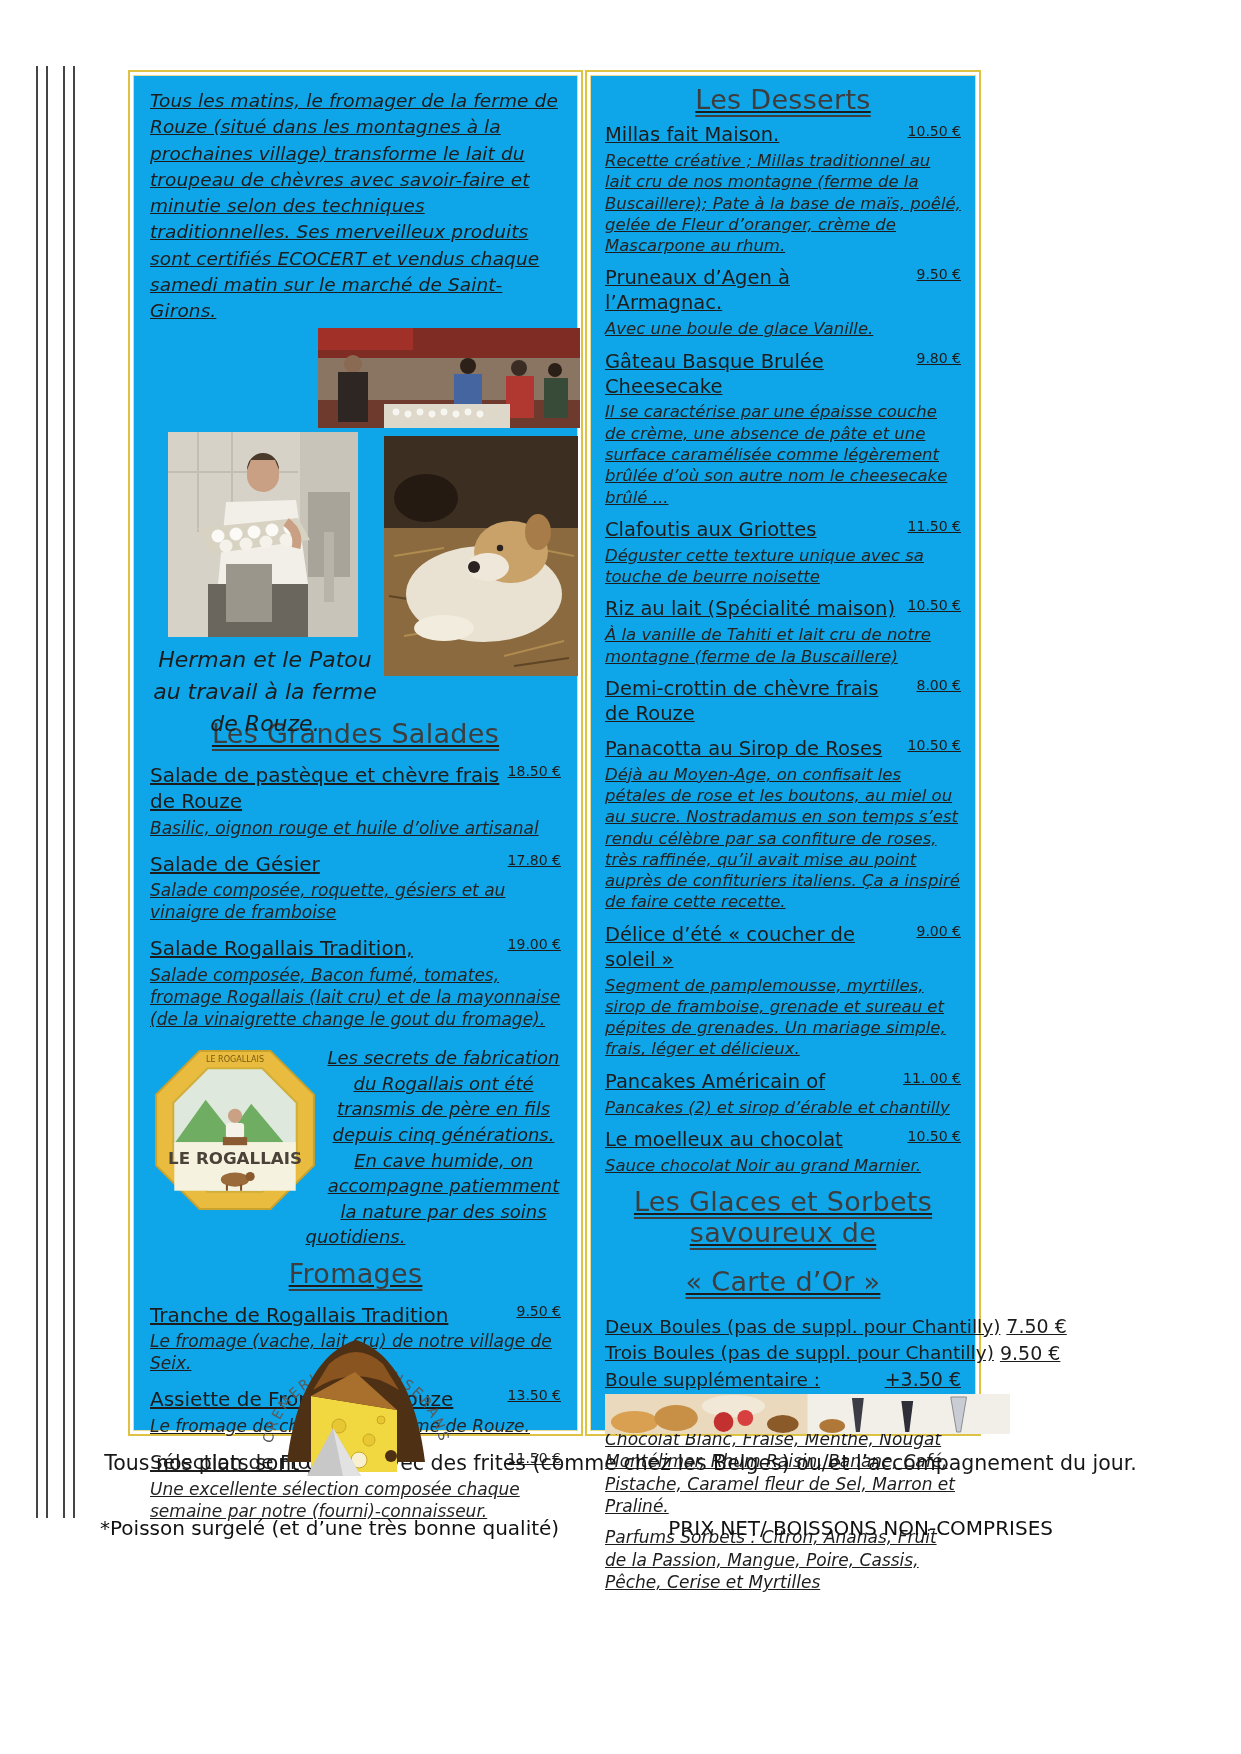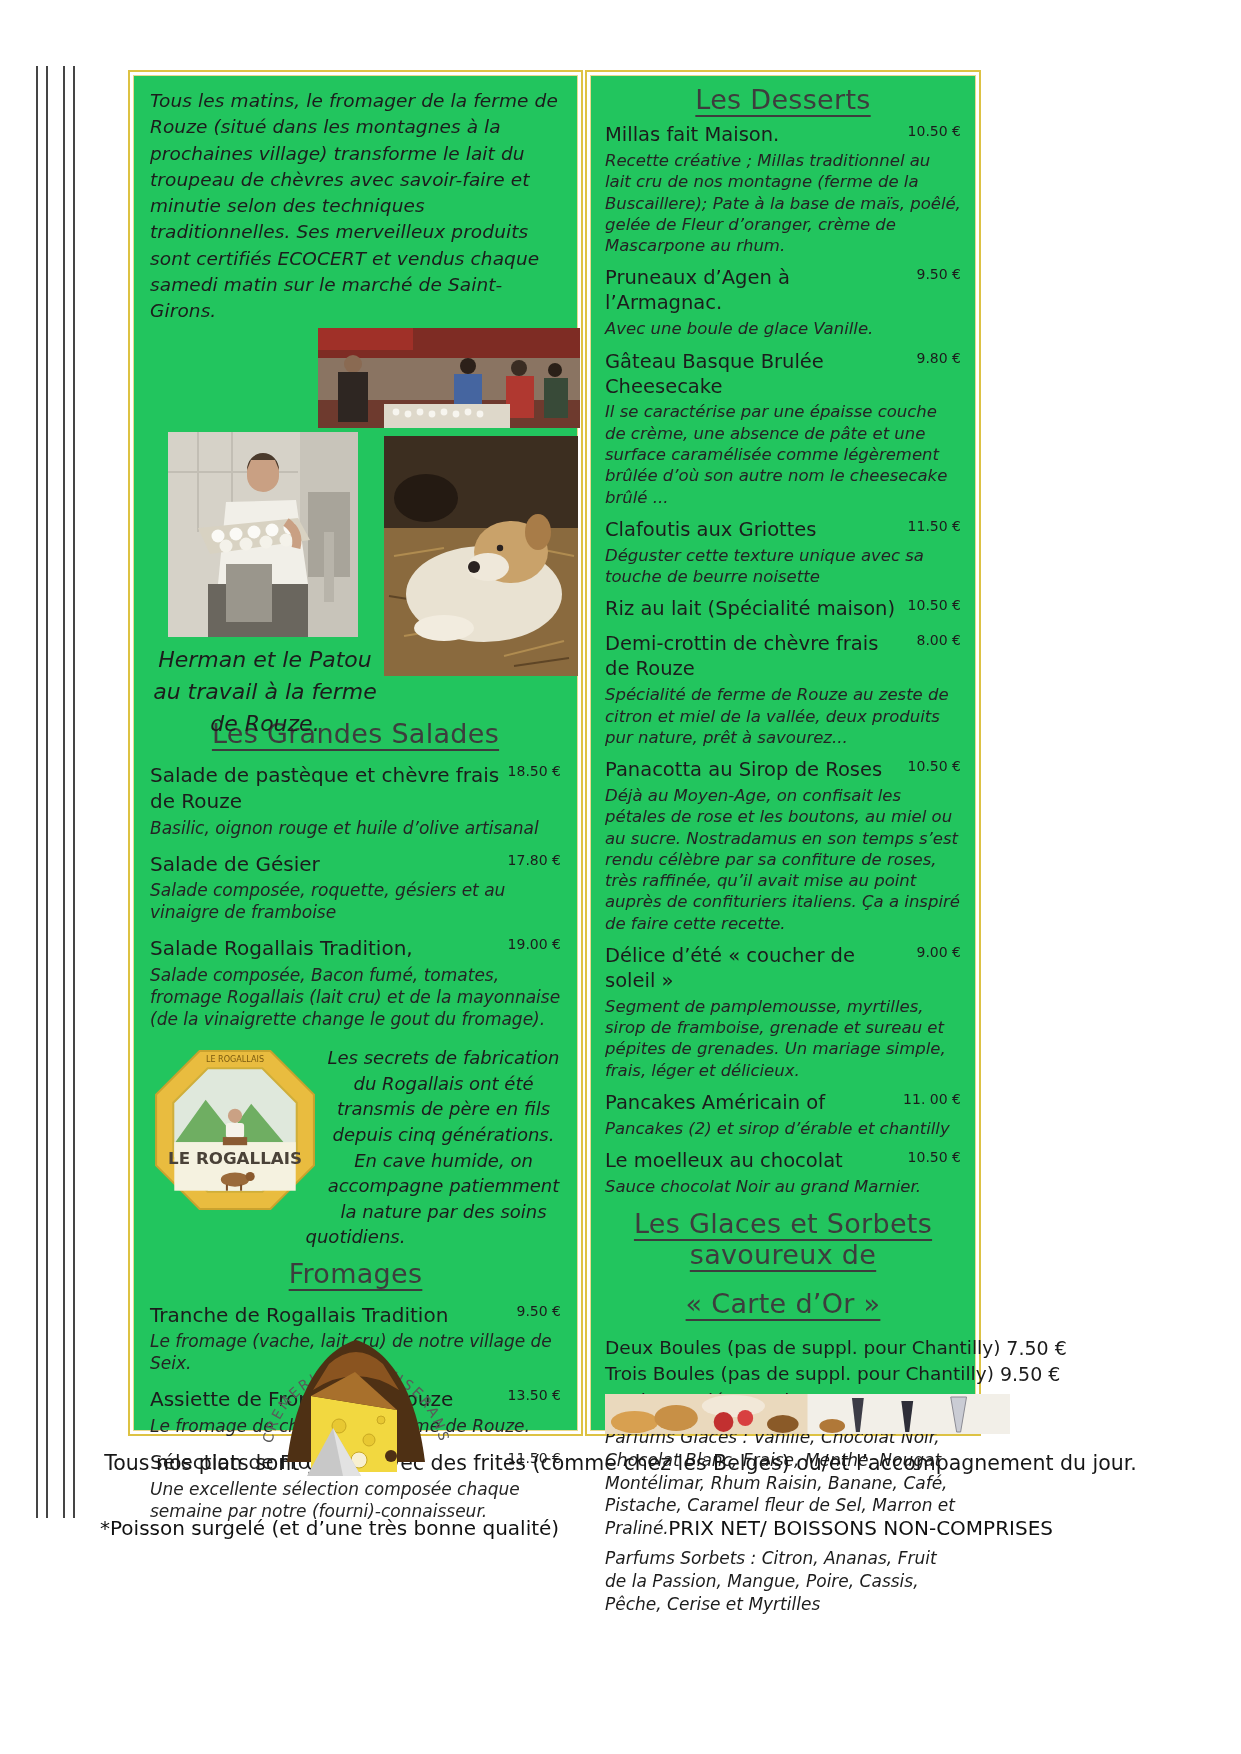--- a/index.html
+++ b/index.html
@@ -1,21 +1,21 @@
 <!DOCTYPE html>
 <html><head>
 <meta charset="utf-8">
 <style>
   *{margin:0;padding:0;box-sizing:border-box}
   html,body{background:#fff}
   body{width:1241px;height:1754px;position:relative;font-family:"DejaVu Sans",sans-serif;color:#1c1c1c;overflow:hidden}
   .vline{position:absolute;width:2px;background:#454545;top:66px;height:1452px}
   .v1{left:36px}.v2{left:46px}.v3{left:63px}.v4{left:73px}
-  .panel{position:absolute;top:70px;height:1366px;background:#22c55e;border:2px solid #ddc243;
-         box-shadow:inset 0 0 0 3px #fff, inset 0 0 0 4px #e9da8e;}
+  .panel{position:absolute;top:70px;height:1366px;background:#0ea5e9;border:2px solid #ddc243;
+         box-shadow:inset 0 0 0 3px #fff, inset 0 0 0 4px #e9da8e;text-decoration:underline;}
   .panel-inner{padding:16px 20px;position:relative;height:100%}
   .panel.left{left:128px;width:455px}
   .panel.right{left:585px;width:396px}
   .panel.right .panel-inner{padding:12px 18px}
   .intro{font-style:italic;font-size:18.5px;line-height:1.42;letter-spacing:.1px}
   .collage{position:relative;height:382px;margin-top:4px}
   .ph{position:absolute;display:block}
   .ph.market{left:168px;top:0;width:262px;height:100px}
   .ph.cheesemaker{left:18px;top:104px;width:190px;height:205px}
   .ph.dog{left:234px;top:108px;width:194px;height:240px}
@@ -261,27 +261,27 @@
         <span class="mi-name">Clafoutis aux Griottes</span>
         <span class="mi-price">11.50 €</span>
       </div>
       <p class="mi-desc">Déguster cette texture unique avec sa touche de beurre noisette</p>
     </div>
     <div class="mi">
       <div class="mi-row">
         <span class="mi-name">Riz au lait (Spécialité maison)</span>
         <span class="mi-price">10.50 €</span>
       </div>
+      <p class="mi-desc">À la vanille de Tahiti et lait cru de notre montagne (ferme de la Buscaillere)</p>
     </div>
     <div class="mi">
       <div class="mi-row">
         <span class="mi-name">Demi-crottin de chèvre frais de Rouze</span>
         <span class="mi-price">8.00 €</span>
       </div>
-      <p class="mi-desc">Spécialité de ferme de Rouze au zeste de citron et miel de la vallée, deux produits pur nature, prêt à savourez...</p>
     </div>
     <div class="mi">
       <div class="mi-row">
         <span class="mi-name">Panacotta au Sirop de Roses</span>
         <span class="mi-price">10.50 €</span>
       </div>
       <p class="mi-desc">Déjà au Moyen-Age, on confisait les pétales de rose et les boutons, au miel ou au sucre. Nostradamus en son temps s’est rendu célèbre par sa confiture de roses, très raffinée, qu’il avait mise au point auprès de confituriers italiens. Ça a inspiré de faire cette recette.</p>
     </div>
     <div class="mi">
       <div class="mi-row">

